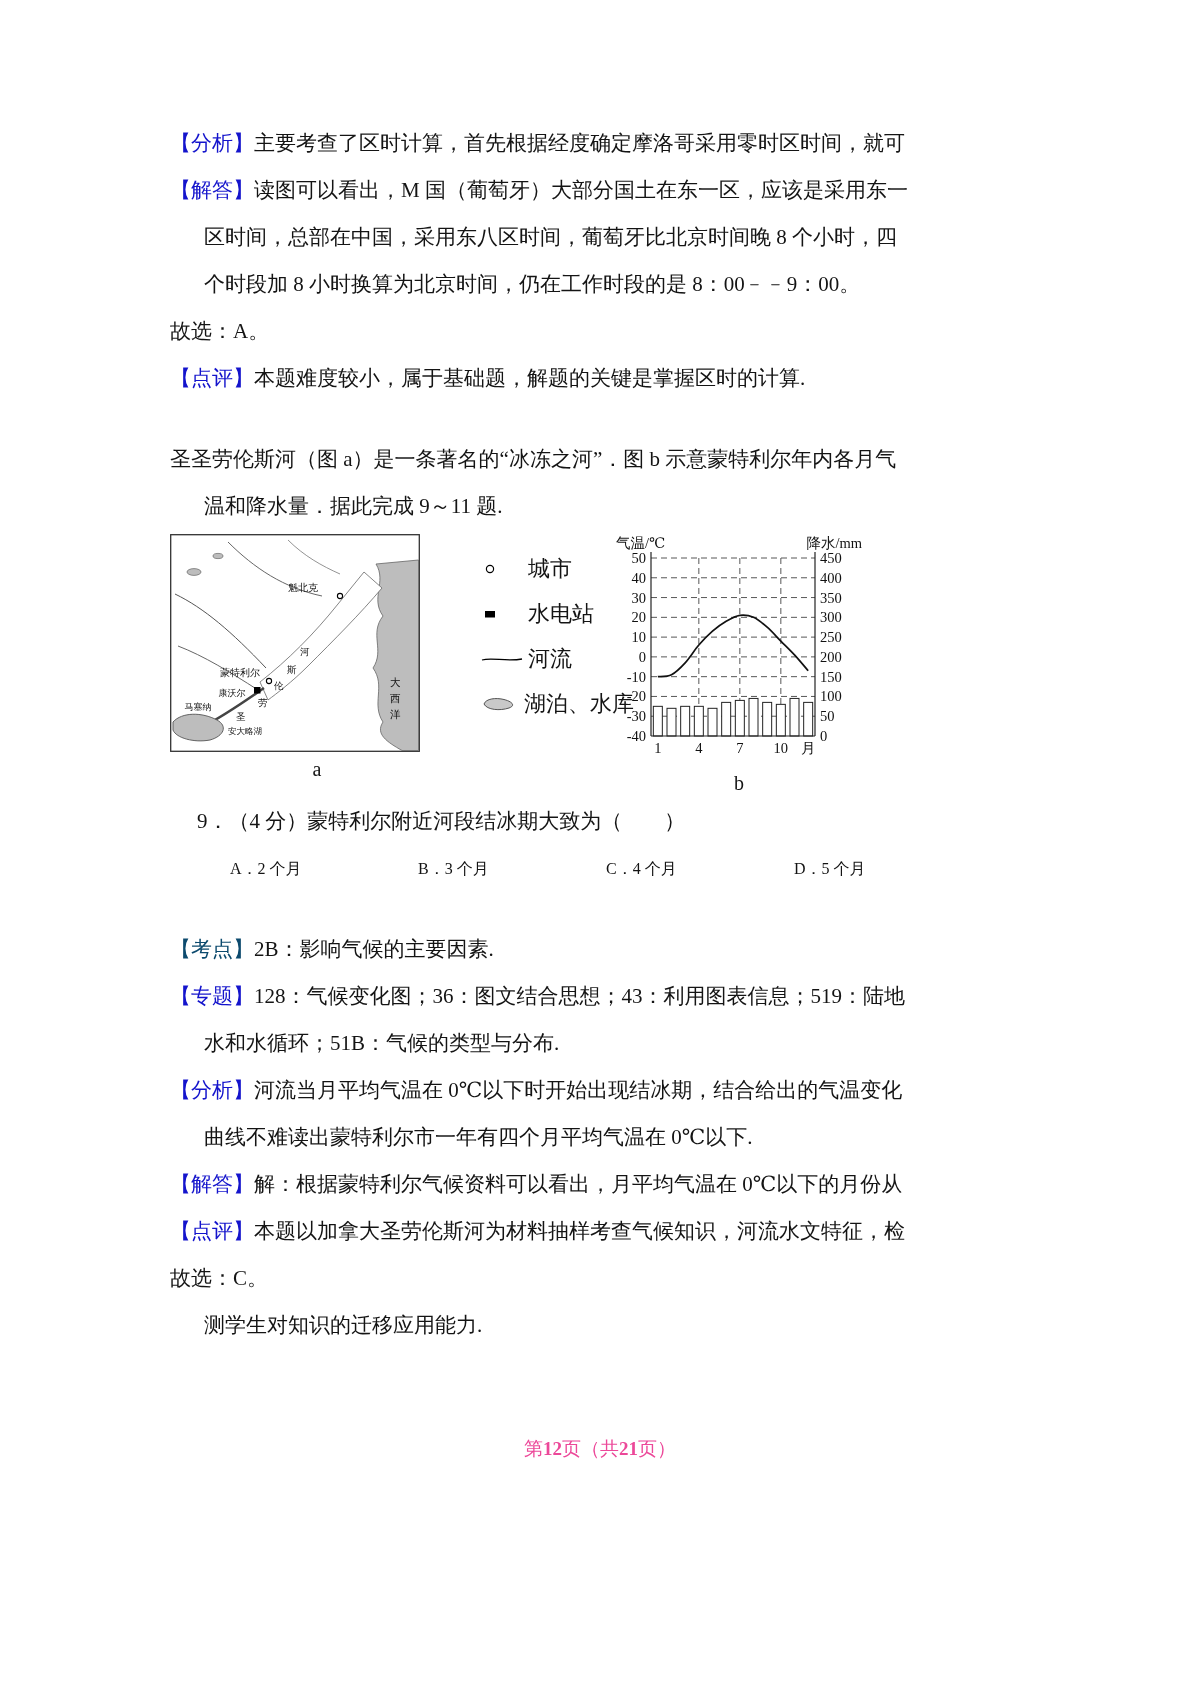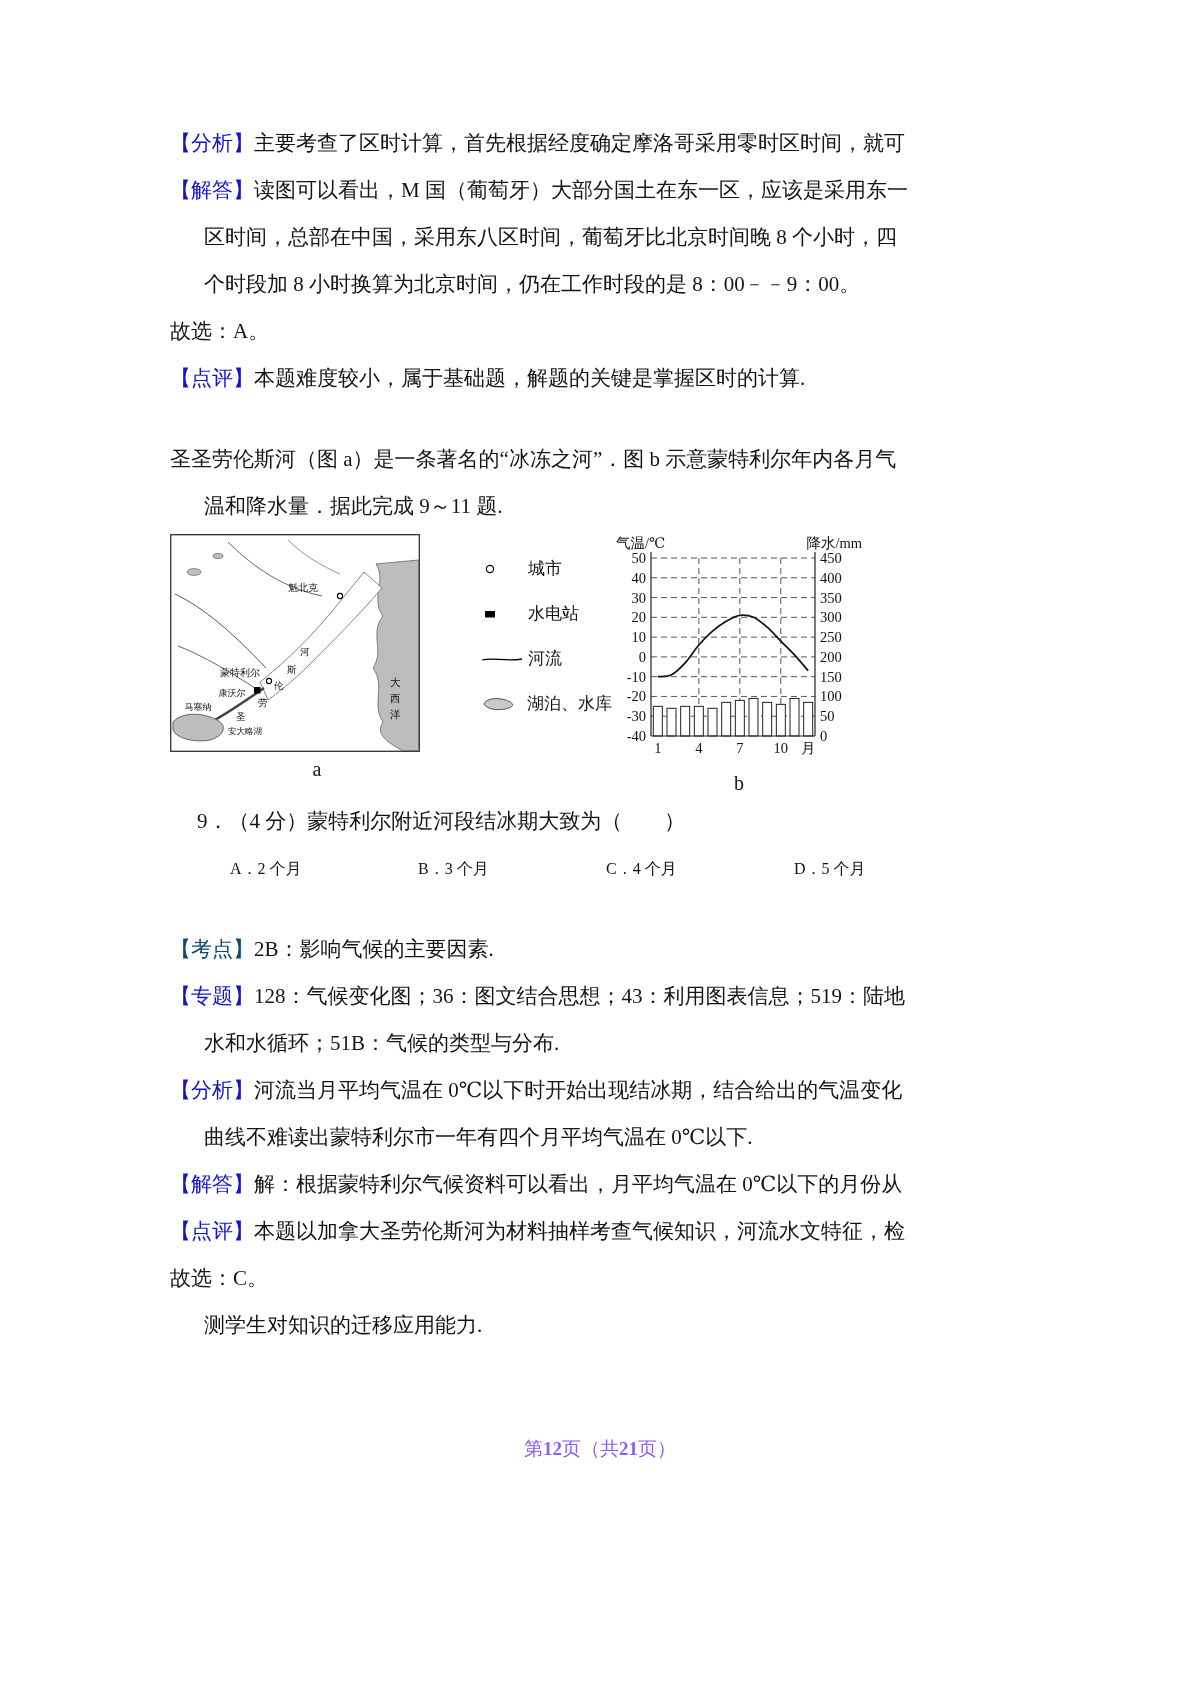--- a/index.html
+++ b/index.html
@@ -28,34 +28,34 @@
   .cont { padding-left: 34px; }
   .blue { color: #1414cc; }
   .gap-lg { margin-top: 34px; }
 
   .figures { display: flex; align-items: flex-start; margin: 4px 0 2px 0; }
   .map-col { width: 294px; }
   .legend-col { width: 132px; margin-left: 16px; padding-top: 12px; }
   .chart-col { width: 250px; margin-left: 2px; }
   .fig-sub { font-size: 20px; text-align: center; line-height: 26px; }
 
-  .legend-row { display: flex; align-items: center; height: 45px; font-size: 17px; white-space: nowrap; }
+  .legend-row { display: flex; align-items: center; height: 45px; font-size: 22px; white-space: nowrap; }
   .legend-icon { width: 48px; display: flex; align-items: center; }
 
   .qstem { padding-left: 27px; }
   .options { display: flex; padding-left: 60px; }
   .option { width: 188px; font-size: 16px; line-height: 47px; white-space: nowrap; }
 
   .footer {
     position: absolute;
     left: 0; right: 0;
     top: 1436px;
     text-align: center;
     font-size: 19px;
-    color: #8b5cf6;
+    color: #ec4899;
   }
   .footer b { font-weight: bold; }
 
   svg text { font-family: "Liberation Serif", "DejaVu Serif", serif; fill: #111; }
 </style>
 </head>
 <body>
 
 <div class="page">
   <div class="content">

